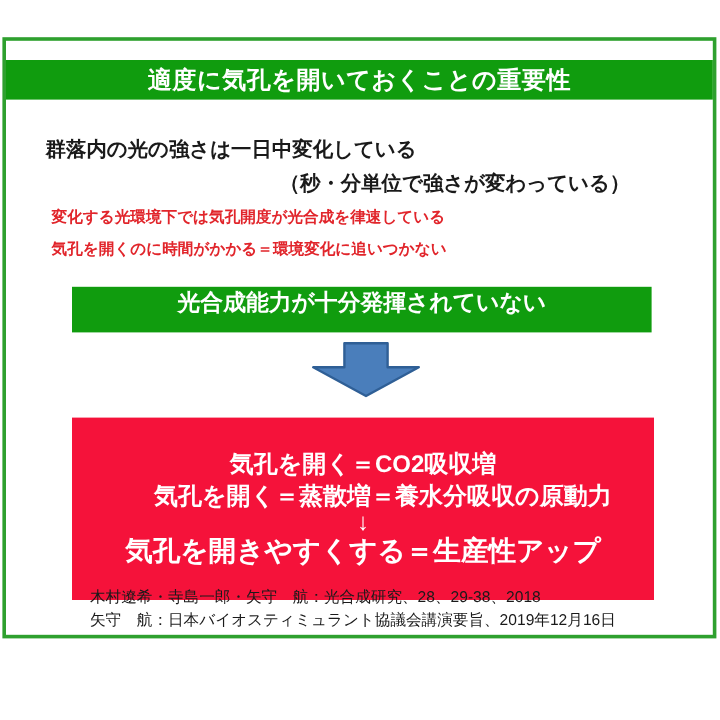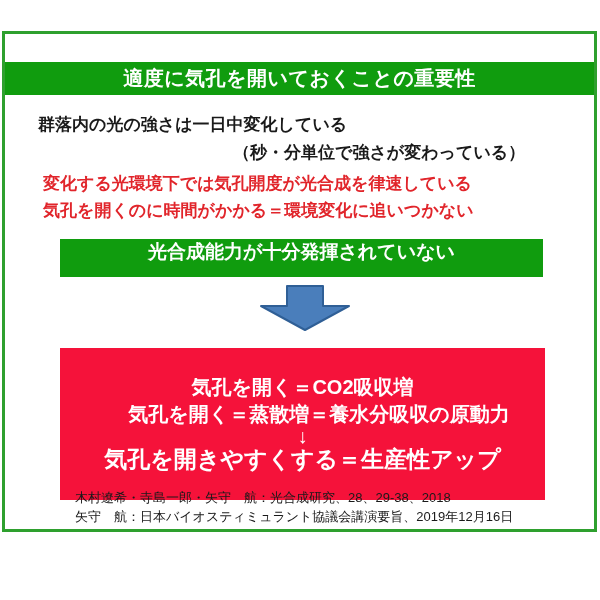--- a/index.html
+++ b/index.html
@@ -23,21 +23,21 @@
     height: 501px;
     box-sizing: border-box;
     border: 3px solid #2ea02e;
     background: #ffffff;
   }
 
   
   #title-bar {
     position: absolute;
     left: 0;
-    top: 28px;
+    top: 16px;
     width: 100%;
     height: 33px;
     background: #109c0e;
     display: flex;
     align-items: center;
     justify-content: center;
   }
   #title-bar .title-text {
     color: #ffffff;
     font-size: 20px;
@@ -54,21 +54,21 @@
     font-weight: bold;
     white-space: nowrap;
   }
   #line-daylight   { left: 33px; top: 79px; }
   #line-seconds    { left: 228px; top: 107px; }
 
   
   .red-line {
     position: absolute;
     color: #e1252b;
-    font-size: 17px;
+    font-size: 13px;
     font-weight: bold;
     white-space: nowrap;
   }
   #line-ratelimit  { left: 38px; top: 138px; }
   #line-lag        { left: 38px; top: 165px; }
 
   
   #green-band {
     position: absolute;
     left: 55px;

